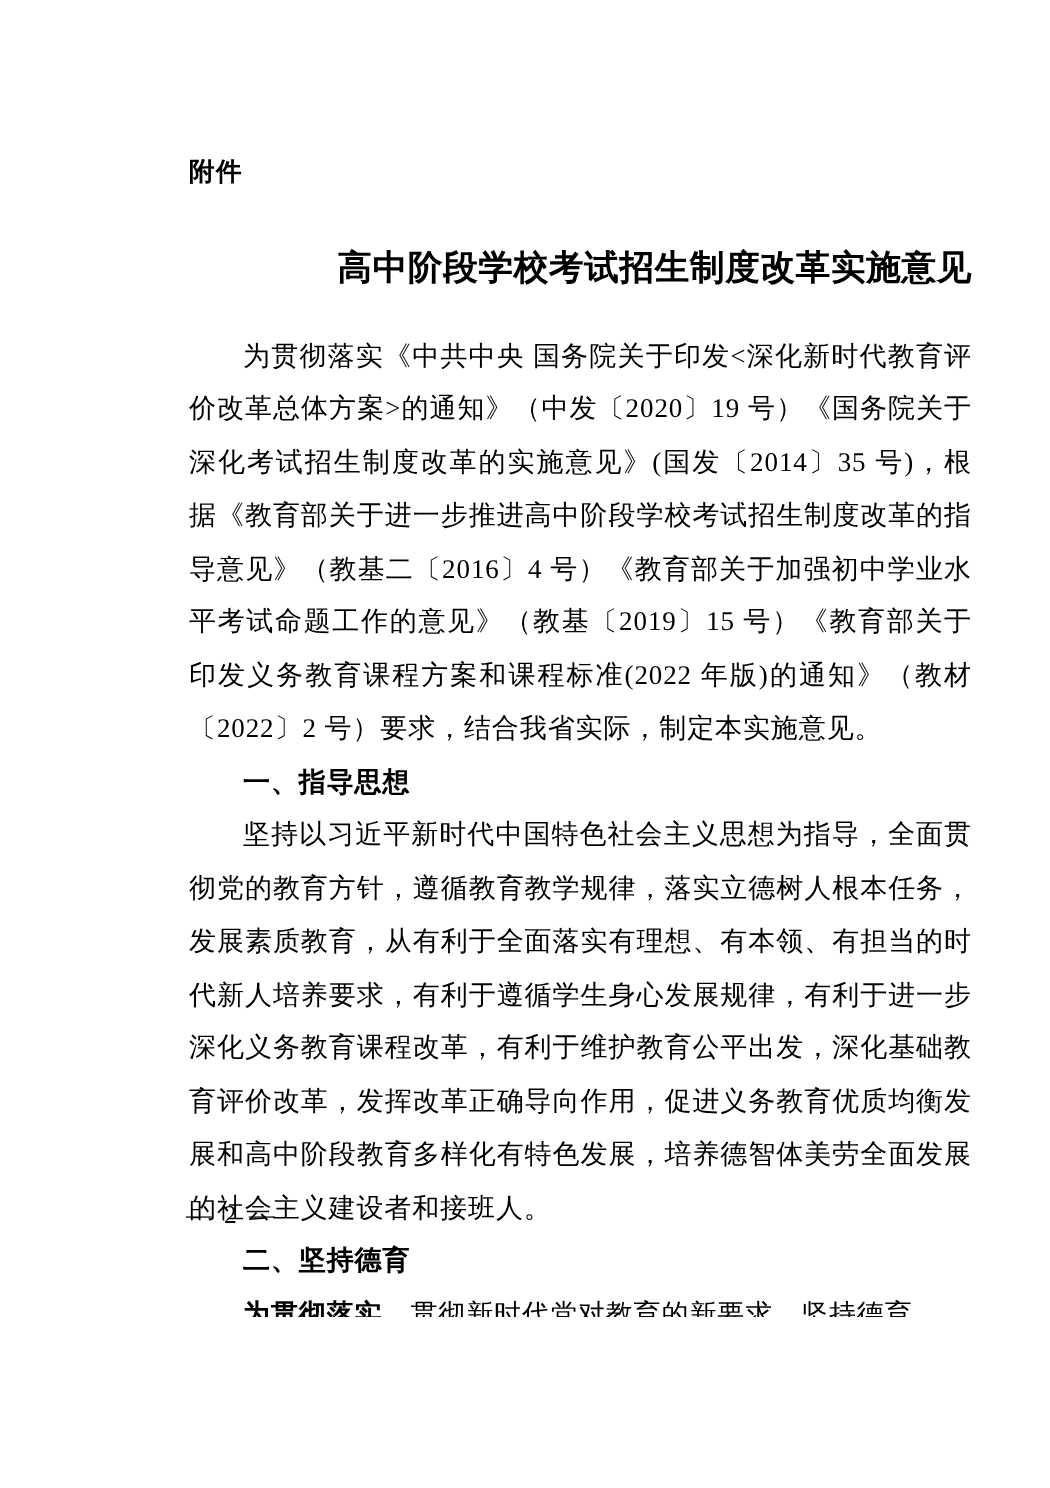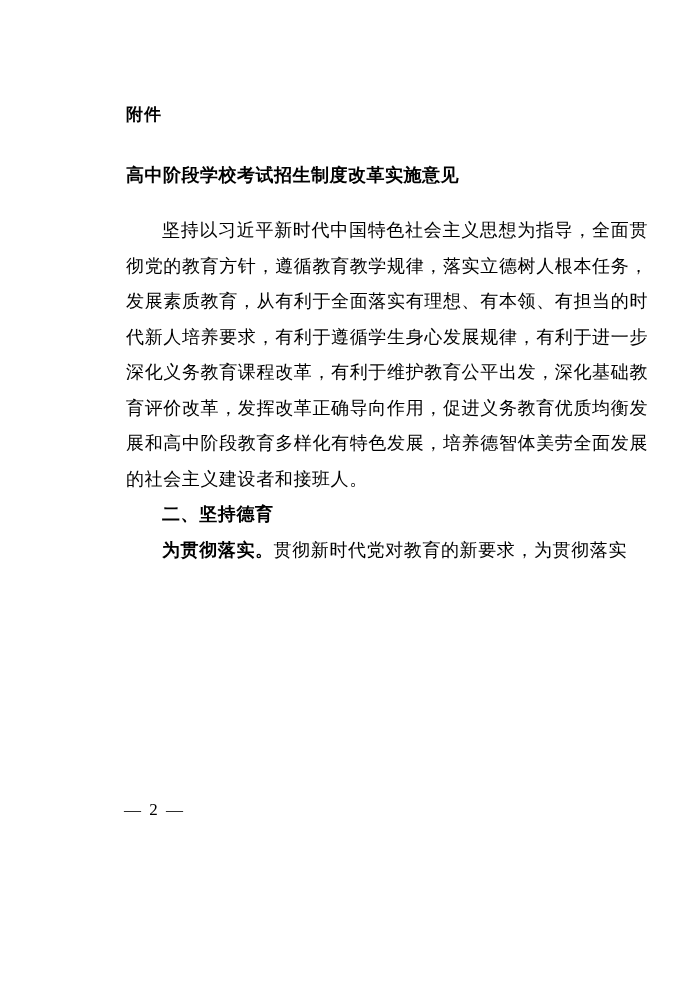--- a/index.html
+++ b/index.html
@@ -23,22 +23,22 @@
     right: 88px;
   }
   .attachment-label {
     font-size: 17px;
     font-weight: bold;
     letter-spacing: 1px;
     font-family: "Liberation Sans", "DejaVu Sans", sans-serif;
   }
   .doc-title {
     margin-top: 38px;
-    text-align: left;
-    font-size: 18px;
+    text-align: right;
+    font-size: 23px;
     font-weight: bold;
     letter-spacing: 0.5px;
     line-height: 1.3;
   }
   .body-text {
     margin-top: 26px;
     font-size: 18px;
     line-height: 35.5px;
     letter-spacing: 0.6px;
   }
@@ -67,25 +67,27 @@
 
 <div class="page">
   <div class="content">
 
     <div class="attachment-label">附件</div>
 
     <div class="doc-title">高中阶段学校考试招生制度改革实施意见</div>
 
     <div class="body-text">
 
+      <p class="para">为贯彻落实《中共中央 国务院关于印发&lt;深化新时代教育评价改革总体方案&gt;的通知》（中发〔2020〕19 号）《国务院关于深化考试招生制度改革的实施意见》(国发〔2014〕35 号)，根据《教育部关于进一步推进高中阶段学校考试招生制度改革的指导意见》（教基二〔2016〕4 号）《教育部关于加强初中学业水平考试命题工作的意见》（教基〔2019〕15 号）《教育部关于印发义务教育课程方案和课程标准(2022 年版)的通知》（教材〔2022〕2 号）要求，结合我省实际，制定本实施意见。</p>
 
+      <p class="section-heading">一、指导思想</p>
 
       <p class="para">坚持以习近平新时代中国特色社会主义思想为指导，全面贯彻党的教育方针，遵循教育教学规律，落实立德树人根本任务，发展素质教育，从有利于全面落实有理想、有本领、有担当的时代新人培养要求，有利于遵循学生身心发展规律，有利于进一步深化义务教育课程改革，有利于维护教育公平出发，深化基础教育评价改革，发挥改革正确导向作用，促进义务教育优质均衡发展和高中阶段教育多样化有特色发展，培养德智体美劳全面发展的社会主义建设者和接班人。</p>
 
       <p class="section-heading">二、坚持德育</p>
 
-      <p class="para"><span class="lead-bold">为贯彻落实。</span><span>贯彻新时代党对教育的新要求，为贯彻落实</span></p>
+      <p class="para"><span class="lead-bold">为贯彻落实。</span><span>贯彻新时代党对教育的新要求，坚持德育</span></p>
 
     </div>
   </div>
 
   <div class="page-footer">— 2 —</div>
 </div>
 
 </body></html>

